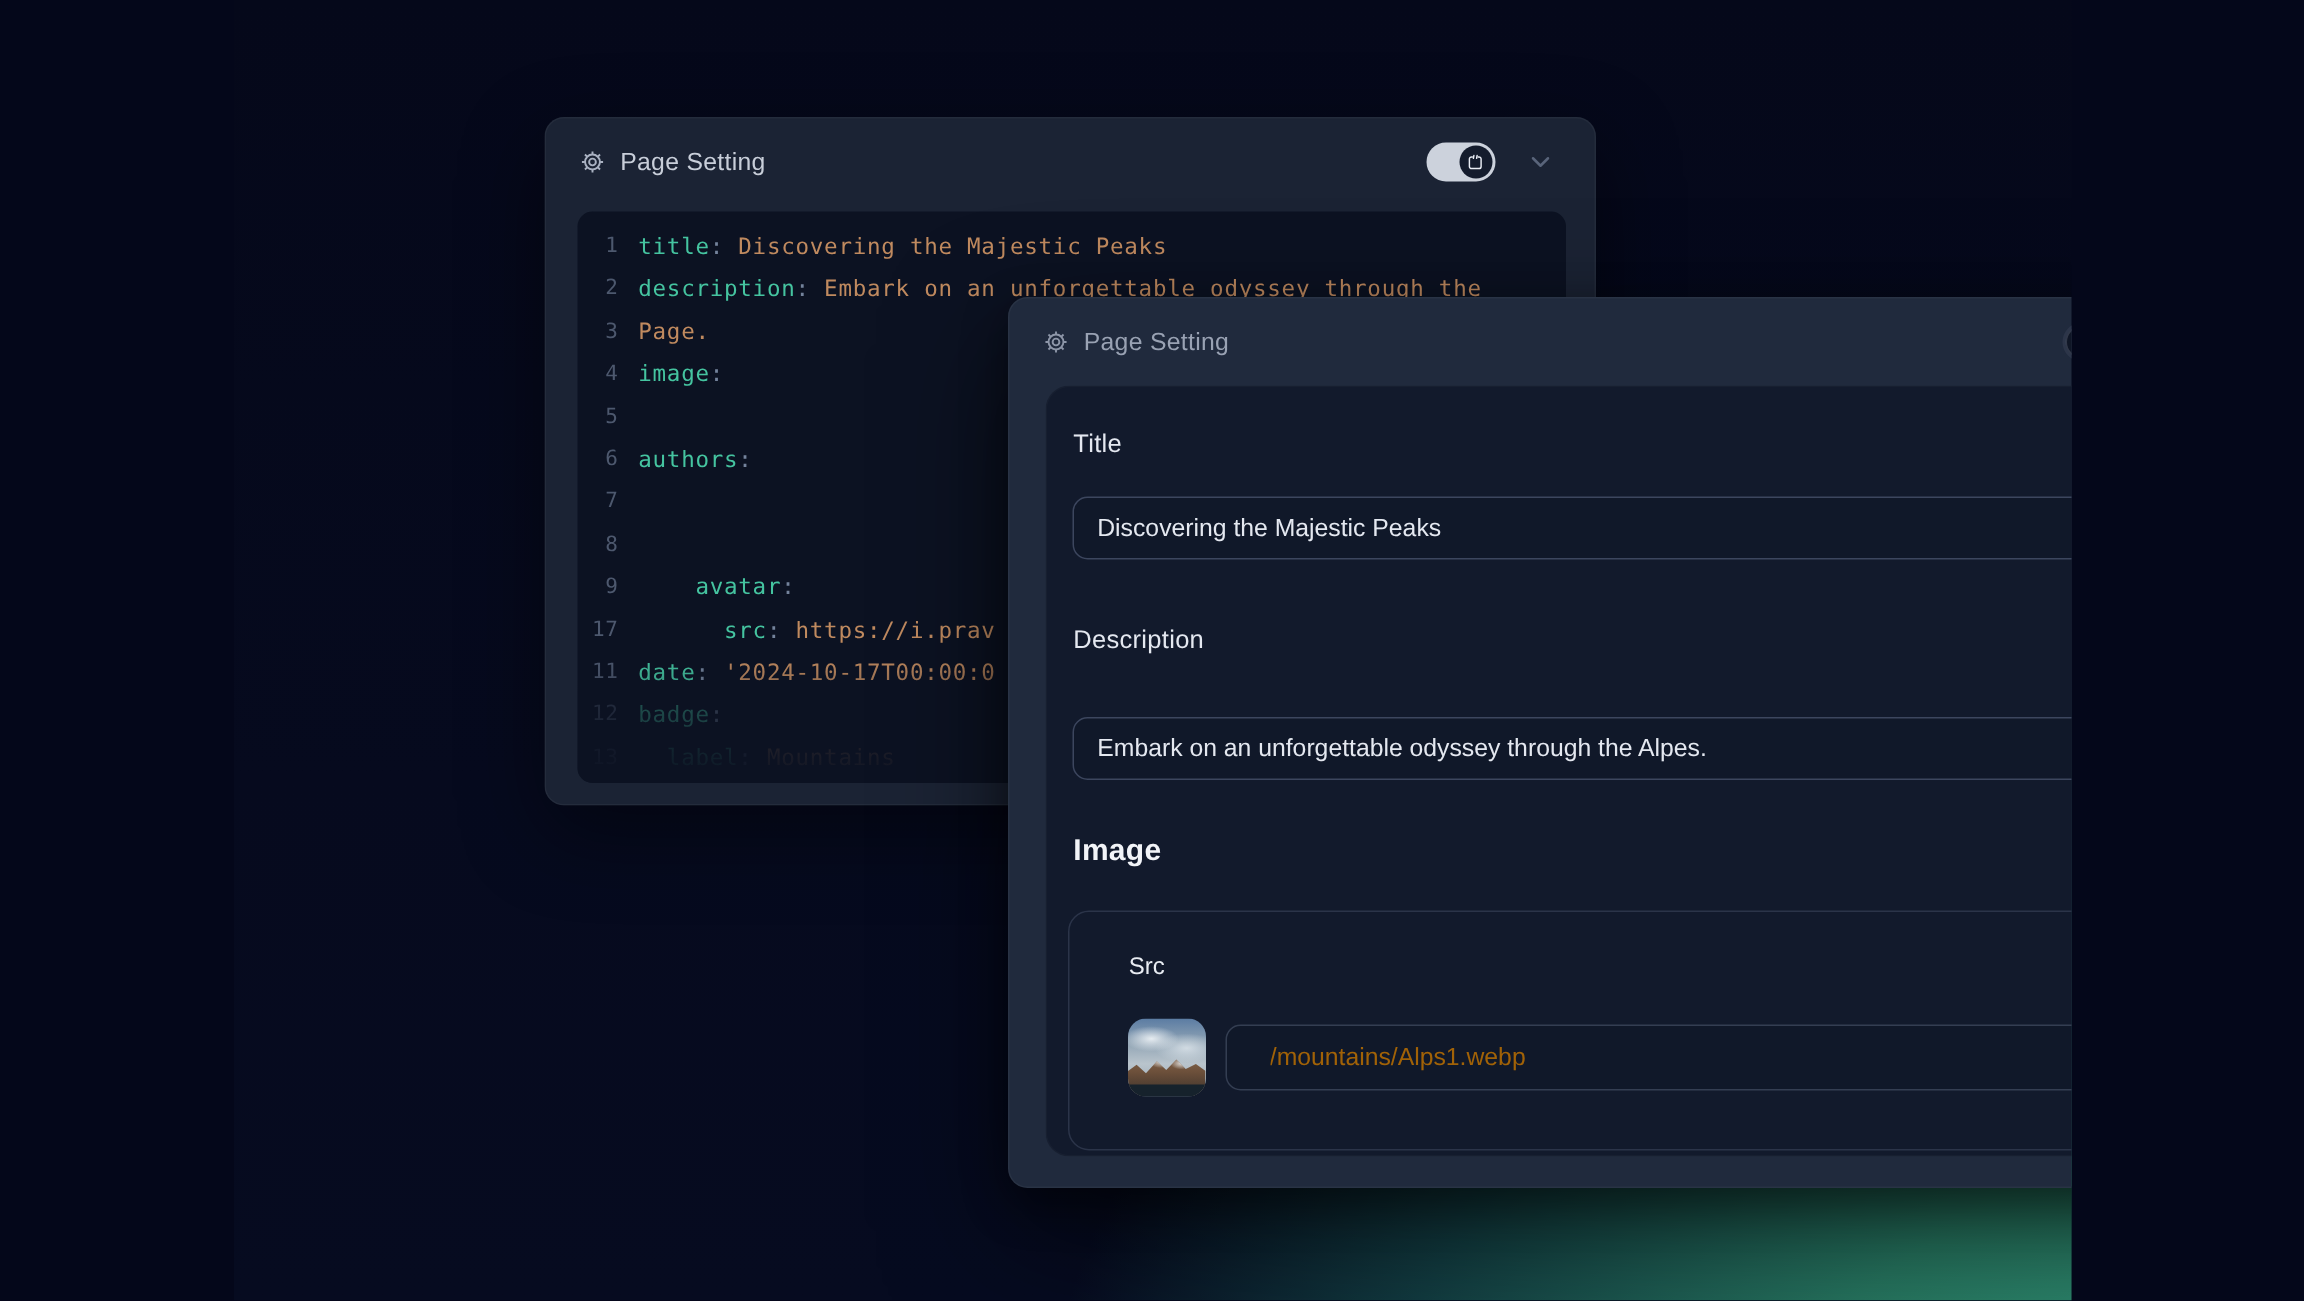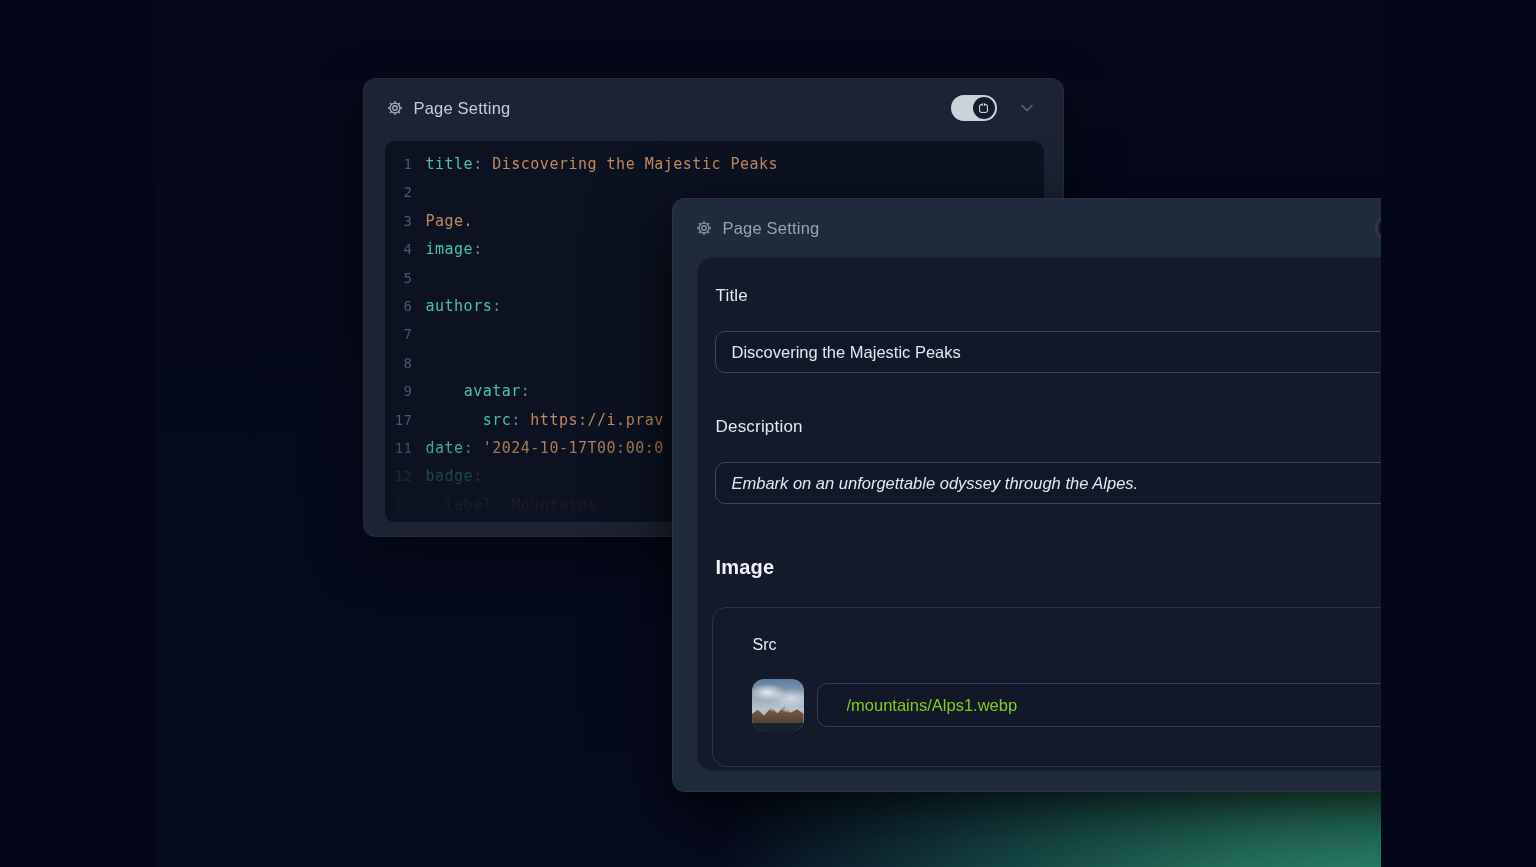--- a/index.html
+++ b/index.html
@@ -52,42 +52,42 @@
   .front-panel .gear{color:#8d96a8;}
   .form-card{position:absolute;left:24px;right:14px;top:58px;height:514px;background:#121a2c;
     border-radius:16px;border:1px solid rgba(255,255,255,.025);overflow:hidden;}
   .field-label{position:absolute;left:18px;font-size:17px;font-weight:500;color:#e4e8f0;letter-spacing:.2px;}
   .text-input{position:absolute;left:17px;width:728px;height:42px;border-radius:10px;
     border:1px solid #3c465e;background:rgba(10,15,28,.18);color:#e4e8f0;
     font-family:"Liberation Sans",sans-serif;font-size:16.5px;padding:0 16px;outline:none;}
   .lbl-title{top:28px;}
   .inp-title{top:73px;}
   .lbl-desc{top:159px;}
-  .inp-desc{top:204px;font-style:italic;}
+  .inp-desc{top:220px;}
   .image-heading{position:absolute;left:18px;top:298px;font-size:20px;font-weight:700;color:#f2f4f8;letter-spacing:.2px;}
   .image-card{position:absolute;left:14px;top:349px;width:734px;height:160px;border-radius:14px;
     border:1px solid #2b3449;}
   .src-label{position:absolute;left:40px;top:28px;font-size:16px;font-weight:500;color:#e8ecf2;}
   .src-row{position:absolute;left:39px;top:71px;display:flex;align-items:center;gap:13px;}
   .thumb{position:relative;width:52px;height:52px;border-radius:12px;overflow:hidden;flex:none;
     background:linear-gradient(180deg,#5f7globe 0,#fff 0);}
   .thumb .sky{position:absolute;inset:0;
     background:
       radial-gradient(26px 12px at 30% 26%, rgba(235,240,244,.95) 0%, rgba(235,240,244,0) 70%),
       radial-gradient(30px 14px at 75% 38%, rgba(215,224,231,.9) 0%, rgba(215,224,231,0) 70%),
       linear-gradient(180deg,#5b7ca3 0%,#8fa3b4 30%,#b9c4cc 58%,#93a4b1 100%);}
   .thumb .rock{position:absolute;left:0;right:0;bottom:0;height:55%;
     background:
       radial-gradient(10px 6px at 42% 18%, rgba(240,244,247,.9) 0%, rgba(240,244,247,0) 80%),
       radial-gradient(9px 5px at 68% 24%, rgba(240,244,247,.8) 0%, rgba(240,244,247,0) 80%),
       linear-gradient(180deg,#8a6a4e 0%,#6b4f3a 45%,#39302a 100%);
     clip-path:polygon(0 42%,12% 26%,24% 46%,38% 18%,50% 38%,63% 14%,75% 36%,88% 24%,100% 40%,100% 100%,0 100%);}
   .thumb .base{position:absolute;left:0;right:0;bottom:0;height:16%;background:#16222c;}
   .src-input{position:relative;width:592px;height:44px;border-radius:10px;border:1px solid #343e52;
-    background:rgba(10,15,28,.12);color:#84cc16;font-family:"Liberation Sans",sans-serif;
+    background:rgba(10,15,28,.12);color:#a16207;font-family:"Liberation Sans",sans-serif;
     font-size:16.5px;padding:0 29px;outline:none;}
 </style>
 </head>
 <body>
 
 <div class="stage">
 
   <section class="panel back-panel">
     <div class="panel-header">
       <div class="header-left">
@@ -112,21 +112,21 @@
         <span class="chev">
           <svg viewBox="0 0 24 24" width="20" height="20" fill="none" stroke="currentColor" stroke-width="2" stroke-linecap="round" stroke-linejoin="round">
               <path d="M6 9l6 6 6-6"></path>
             </svg>
         </span>
       </div>
     </div>
     <div class="code-block">
       <div>
           <div class="code-line"><span class="ln">1</span><span class="code"><span class="key">title</span><span class="punc">:</span> <span class="val">Discovering the Majestic Peaks</span></span></div>
-          <div class="code-line"><span class="ln">2</span></div>
+          <div class="code-line"><span class="ln">2</span><span class="code"><span class="key">description</span><span class="punc">:</span> <span class="val">Embark on an unforgettable odyssey through the</span></span></div>
           <div class="code-line"><span class="ln">3</span><span class="code"><span class="val">Page.</span></span></div>
           <div class="code-line"><span class="ln">4</span><span class="code"><span class="key">image</span><span class="punc">:</span></span></div>
           <div class="code-line"><span class="ln">5</span></div>
           <div class="code-line"><span class="ln">6</span><span class="code"><span class="key">authors</span><span class="punc">:</span></span></div>
           <div class="code-line"><span class="ln">7</span></div>
           <div class="code-line"><span class="ln">8</span></div>
           <div class="code-line"><span class="ln">9</span><span class="code">    <span class="key">avatar</span><span class="punc">:</span></span></div>
           <div class="code-line"><span class="ln">17</span><span class="code">      <span class="key">src</span><span class="punc">:</span> <span class="val">https://i.prav</span></span></div>
           <div class="code-line"><span class="ln">11</span><span class="code"><span class="key">date</span><span class="punc">:</span> <span class="val">'2024-10-17T00:00:0</span></span></div>
           <div class="code-line"><span class="ln">12</span><span class="code"><span class="key">badge</span><span class="punc">:</span></span></div>

